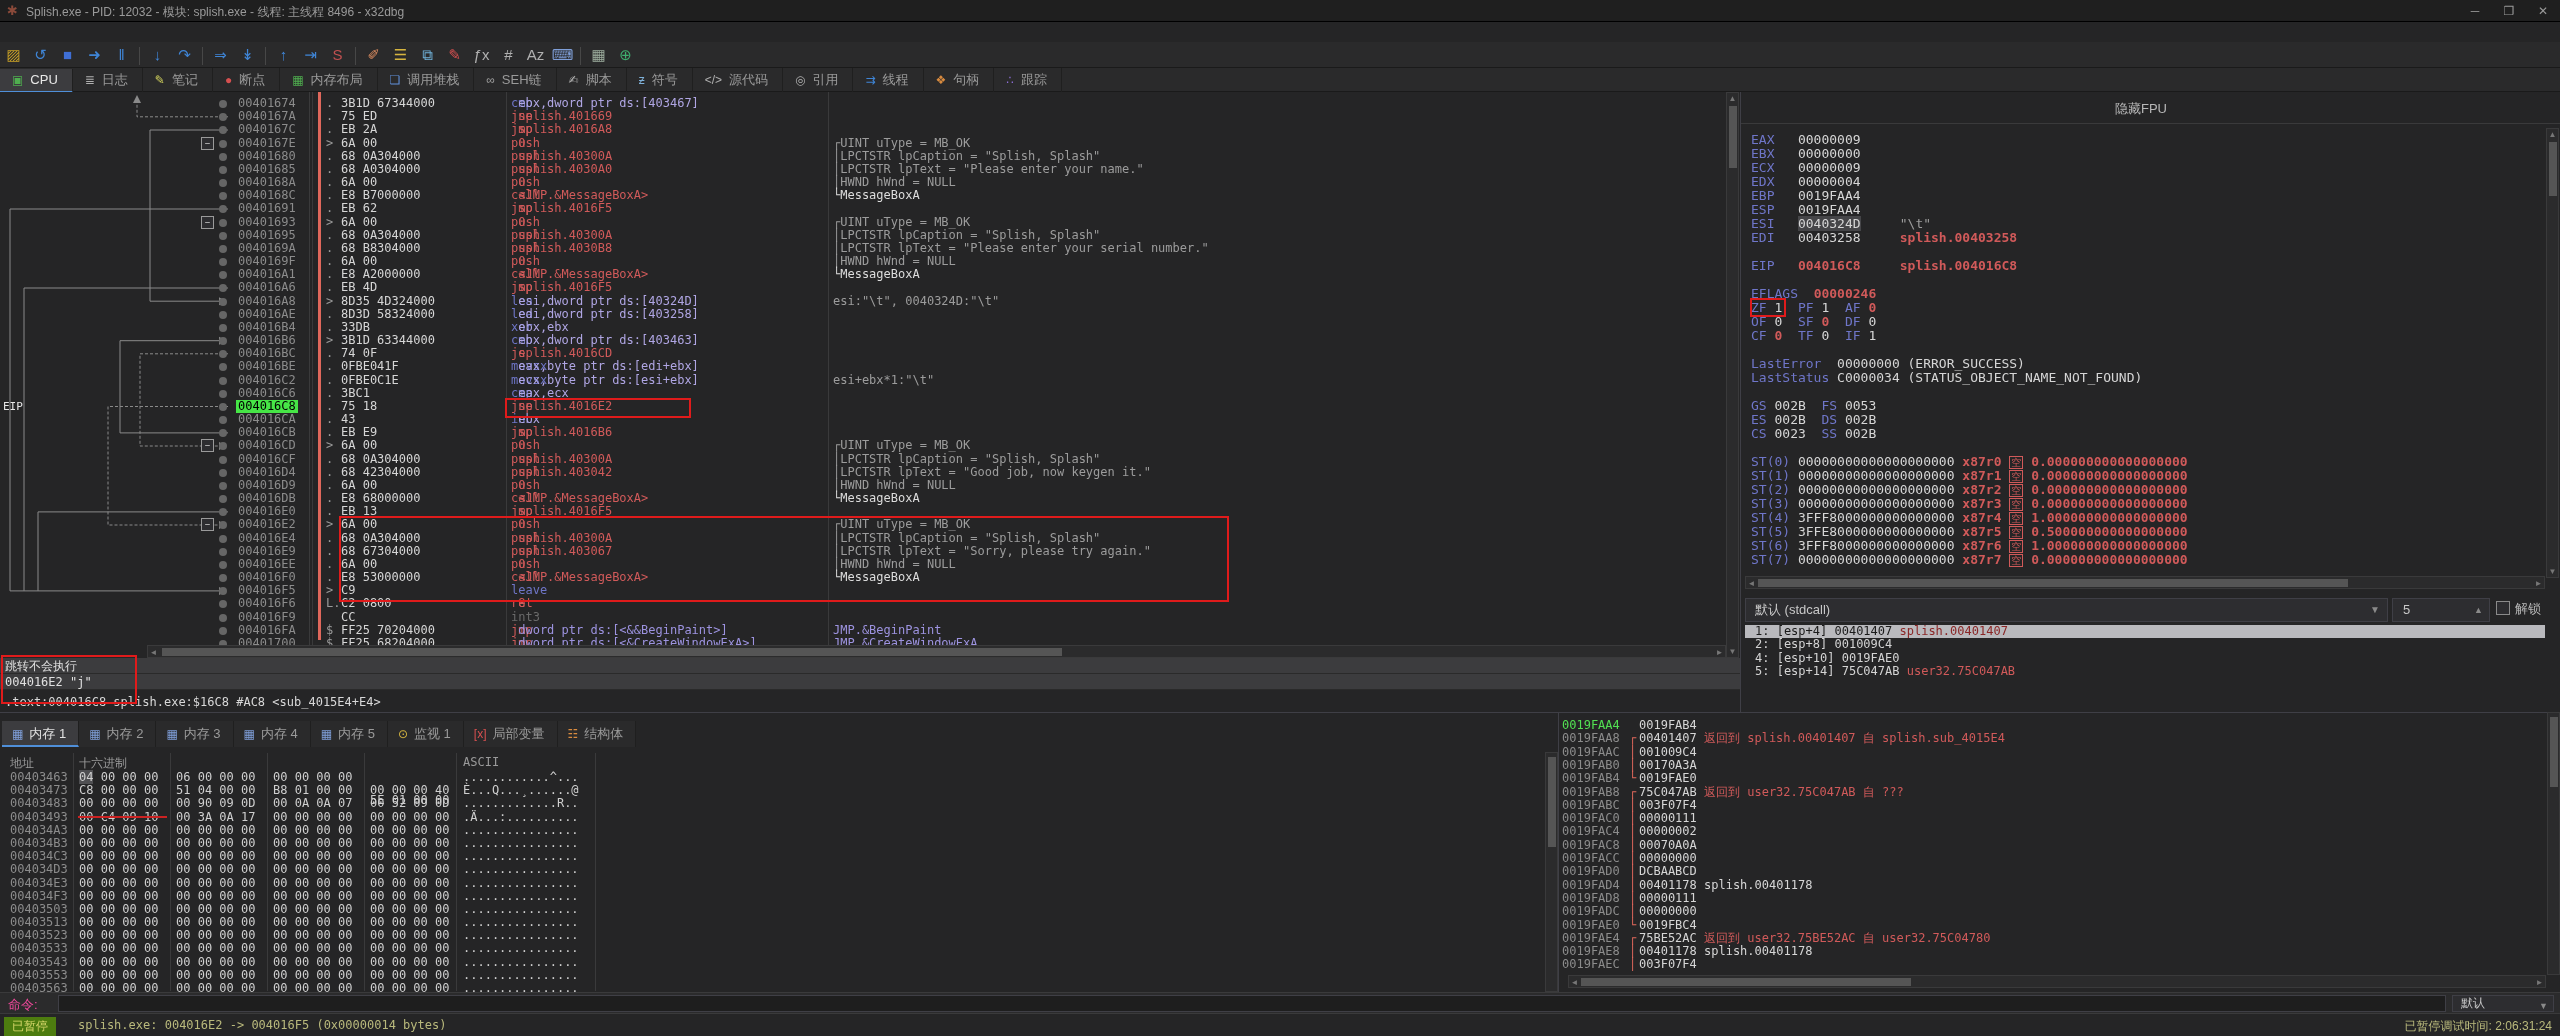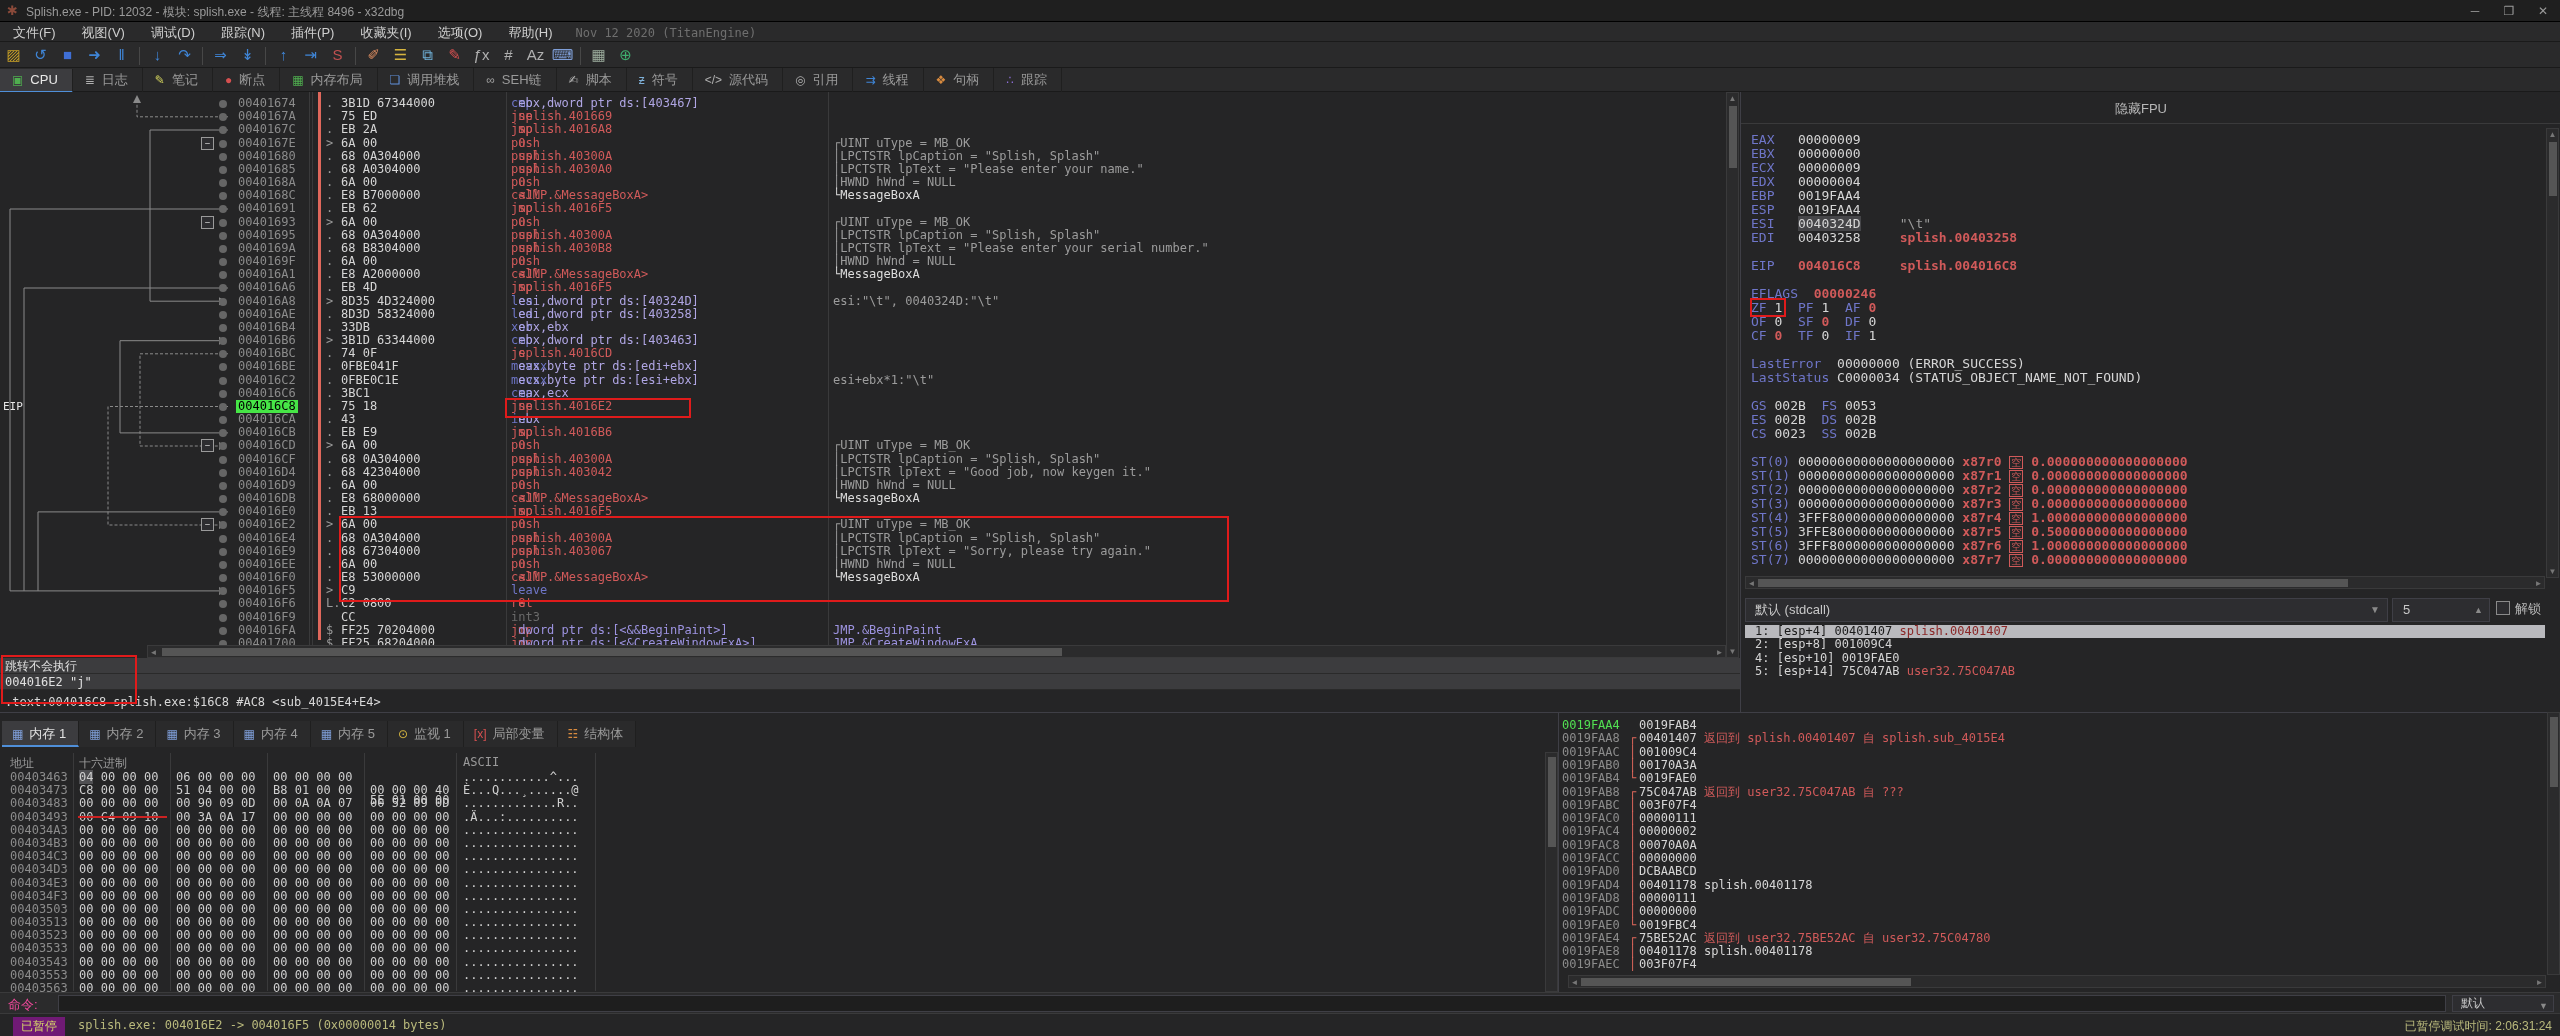--- a/index.html
+++ b/index.html
@@ -114,41 +114,40 @@
   .st-c.w { color:#d6d6d6; }
 
   
   #cmdbar { position:absolute; left:0; top:992px; width:2560px; height:21px; background:#2b2b2c; border-top:1px solid #3a3a3b; }
   #cmdlabel { position:absolute; left:8px; top:3px; font-size:13px; color:#ec4899; }
   #cmdinput { position:absolute; left:58px; top:2px; width:2388px; height:17px; background:#1e1e1e; border:1px solid #3f3f46; }
   #cmdprofile { position:absolute; left:2452px; top:2px; width:102px; height:17px; background:#2d2d30; border:1px solid #3f3f46;
                 font-size:12px; color:#c8c8c8; line-height:15px; padding-left:8px; }
   #cmdprofile .dd { position:absolute; right:5px; top:3px; color:#8a8a8a; font-size:9px; }
   #statusbar { position:absolute; left:0; top:1013px; width:2560px; height:23px; background:#252526; border-top:1px solid #3a3a3b; }
-  #statebadge { position:absolute; left:13px; top:3px; padding:1px 8px; background:#701a75; color:#d6d66a; font-size:12px; }
+  #statebadge { position:absolute; left:4px; top:3px; padding:1px 8px; background:#4d7c0f; color:#d6d66a; font-size:12px; }
   #statusmsg { position:absolute; left:78px; top:4px; font-family:"DejaVu Sans Mono",monospace; font-size:12px; color:#b9b97c; }
   #statusright { position:absolute; right:8px; top:4px; font-size:12px; color:#b9b97c; }
 
   
   .annot { position:absolute; border:2px solid #e01b1b; }
 </style>
 </head>
 <body>
 
 <div id="app">
 
   <div id="titlebar">
     <span class="ticon">✱</span>
     <span class="ttext">Splish.exe - PID: 12032 - 模块: splish.exe - 线程: 主线程 8496 - x32dbg</span>
     <span class="winctl" style="right:68px;">─</span>
     <span class="winctl" style="right:34px;">❐</span>
     <span class="winctl" style="right:0px;">✕</span>
   </div>
 
-  <div id="menubar"><span class="menuitem">文件(F)</span><span class="menuitem">视图(V)</span><span class="menuitem">调试(D)</span><span class="menuitem">跟踪(N)</span><span class="menuitem">插件(P)</span><span class="menuitem">收藏夹(I)</span><span class="menuitem">选项(O)</span><span class="menuitem">帮助(H)</span><span id="buildinfo">Nov 12 2020 (TitanEngine)</span></div>
 
   <div id="toolbar"><span class="tbicon" style="color: rgb(201, 162, 39);">▨</span><span class="tbicon" style="color: rgb(63, 133, 214);">↺</span><span class="tbicon" style="color: rgb(63, 111, 214);">■</span><span class="tbicon" style="color: rgb(63, 133, 214);">➜</span><span class="tbicon" style="color: rgb(63, 133, 214);">‖</span><span class="tbsep"></span><span class="tbicon" style="color: rgb(63, 133, 214);">↓</span><span class="tbicon" style="color: rgb(63, 133, 214);">↷</span><span class="tbsep"></span><span class="tbicon" style="color: rgb(63, 133, 214);">⇒</span><span class="tbicon" style="color: rgb(63, 133, 214);">↡</span><span class="tbsep"></span><span class="tbicon" style="color: rgb(63, 133, 214);">↑</span><span class="tbicon" style="color: rgb(63, 133, 214);">⇥</span><span class="tbicon" style="color: rgb(192, 80, 80);">S</span><span class="tbsep"></span><span class="tbicon" style="color: rgb(217, 139, 95);">✐</span><span class="tbicon" style="color: rgb(214, 181, 63);">☰</span><span class="tbicon" style="color: rgb(111, 177, 217);">⧉</span><span class="tbicon" style="color: rgb(214, 80, 80);">✎</span><span class="tbicon" style="color: rgb(176, 176, 176);">ƒx</span><span class="tbicon" style="color: rgb(176, 176, 176);">#</span><span class="tbicon" style="color: rgb(176, 176, 176);">Aᴢ</span><span class="tbicon" style="color: rgb(127, 159, 217);">⌨</span><span class="tbsep"></span><span class="tbicon" style="color: rgb(159, 176, 160);">▦</span><span class="tbicon" style="color: rgb(63, 174, 111);">⊕</span></div>
 
   <div id="tabbar"><div class="tab active"><span class="ticn" style="color: rgb(79, 174, 79);">▣</span><span>CPU</span></div><div class="tab"><span class="ticn" style="color: rgb(176, 176, 176);">≣</span><span>日志</span></div><div class="tab"><span class="ticn" style="color: rgb(217, 217, 95);">✎</span><span>笔记</span></div><div class="tab"><span class="ticn" style="color: rgb(214, 80, 80);">●</span><span>断点</span></div><div class="tab"><span class="ticn" style="color: rgb(79, 174, 79);">▦</span><span>内存布局</span></div><div class="tab"><span class="ticn" style="color: rgb(95, 143, 217);">❏</span><span>调用堆栈</span></div><div class="tab"><span class="ticn" style="color: rgb(159, 159, 159);">∞</span><span>SEH链</span></div><div class="tab"><span class="ticn" style="color: rgb(176, 176, 176);">✍</span><span>脚本</span></div><div class="tab"><span class="ticn" style="color: rgb(127, 177, 217);">ƶ</span><span>符号</span></div><div class="tab"><span class="ticn" style="color: rgb(176, 176, 176);">&lt;/&gt;</span><span>源代码</span></div><div class="tab"><span class="ticn" style="color: rgb(176, 176, 176);">◎</span><span>引用</span></div><div class="tab"><span class="ticn" style="color: rgb(63, 133, 214);">⇉</span><span>线程</span></div><div class="tab"><span class="ticn" style="color: rgb(217, 139, 63);">❖</span><span>句柄</span></div><div class="tab"><span class="ticn" style="color: rgb(143, 111, 217);">∴</span><span>跟踪</span></div></div>
 
   <div id="disasm">
     <svg width="240" height="553" style="position:absolute;left:0;top:0;">
       <g stroke="#8a8a8a" fill="none" stroke-width="1">
         <polyline points="228,24.8 137,24.8 137,8" stroke-dasharray="3,2"></polyline>
         <polyline points="228,38 150,38 150,209.2 219,209.2"></polyline>

